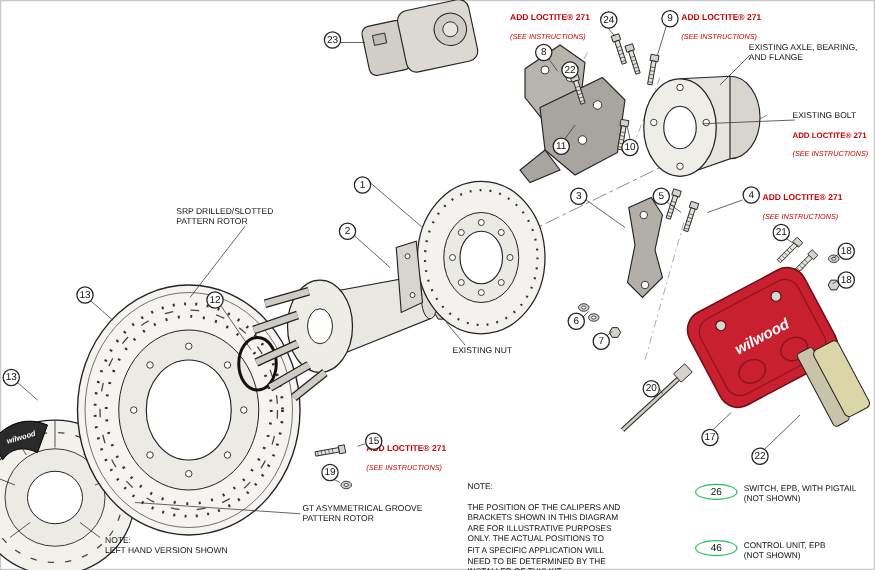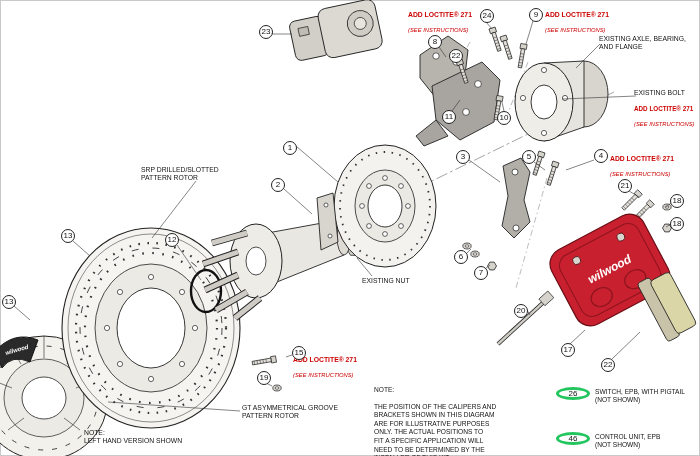--- a/index.html
+++ b/index.html
@@ -16,21 +16,21 @@
   }
   .lbl{position:absolute;font-size:6.8px;line-height:1.2;white-space:pre-line;z-index:4;}
   .lbl .t{display:block;}
   .lbl .sub{display:block;font-size:5.8px;font-style:italic;font-weight:normal;}
   .red{color:#cc0000;font-weight:bold;}
   .blk{color:#111;font-weight:normal;}
   .note{font-size:6.6px;line-height:1.3;}
   .note .t{font-weight:normal;}
   .legend-row{position:absolute;display:flex;gap:5px;align-items:flex-start;z-index:4;}
   .legend-row .co2{
-    width:34px;height:13px;border:3px solid #22c55e;border-radius:50%;background:#fff;
+    width:34px;height:13px;border:1px solid #22c55e;border-radius:50%;background:#fff;
     display:flex;align-items:center;justify-content:center;font-size:8px;flex:0 0 auto;box-sizing:border-box;
   }
   .legend-row .txt{font-size:6.6px;line-height:1.25;white-space:pre-line;padding-top:1px;}
   .hole{fill:#fff;stroke:#222;stroke-width:.7px;}
 </style>
 </head>
 <body>
 
 <div id="stage">
 

